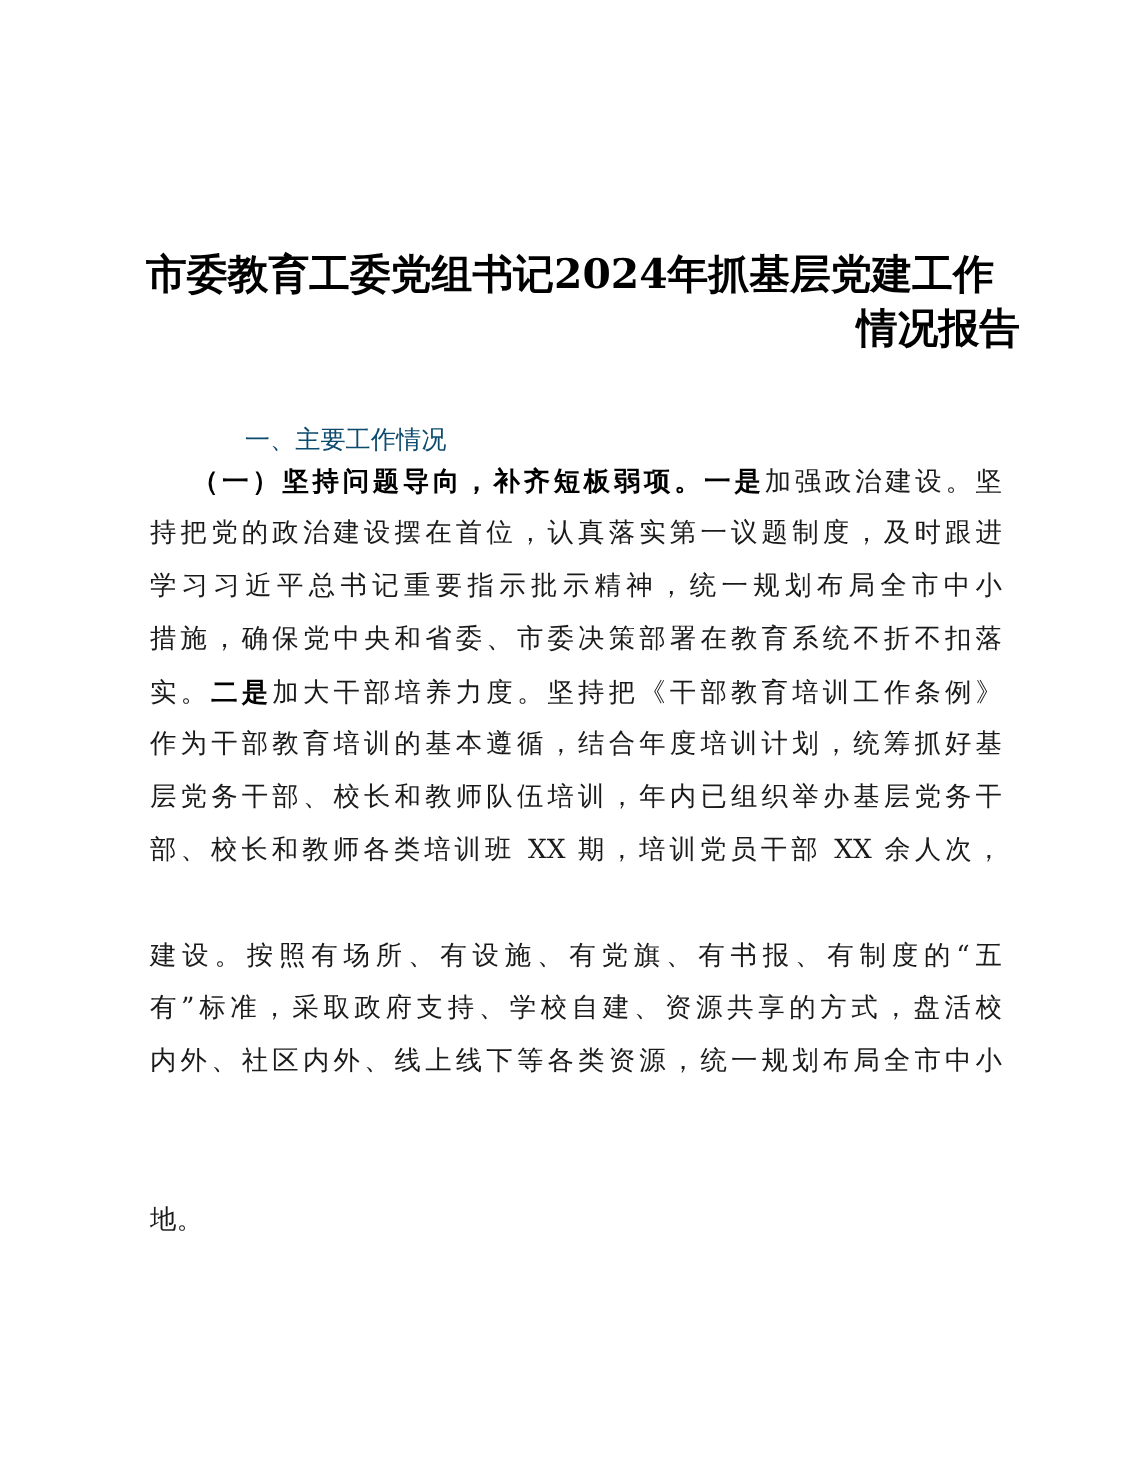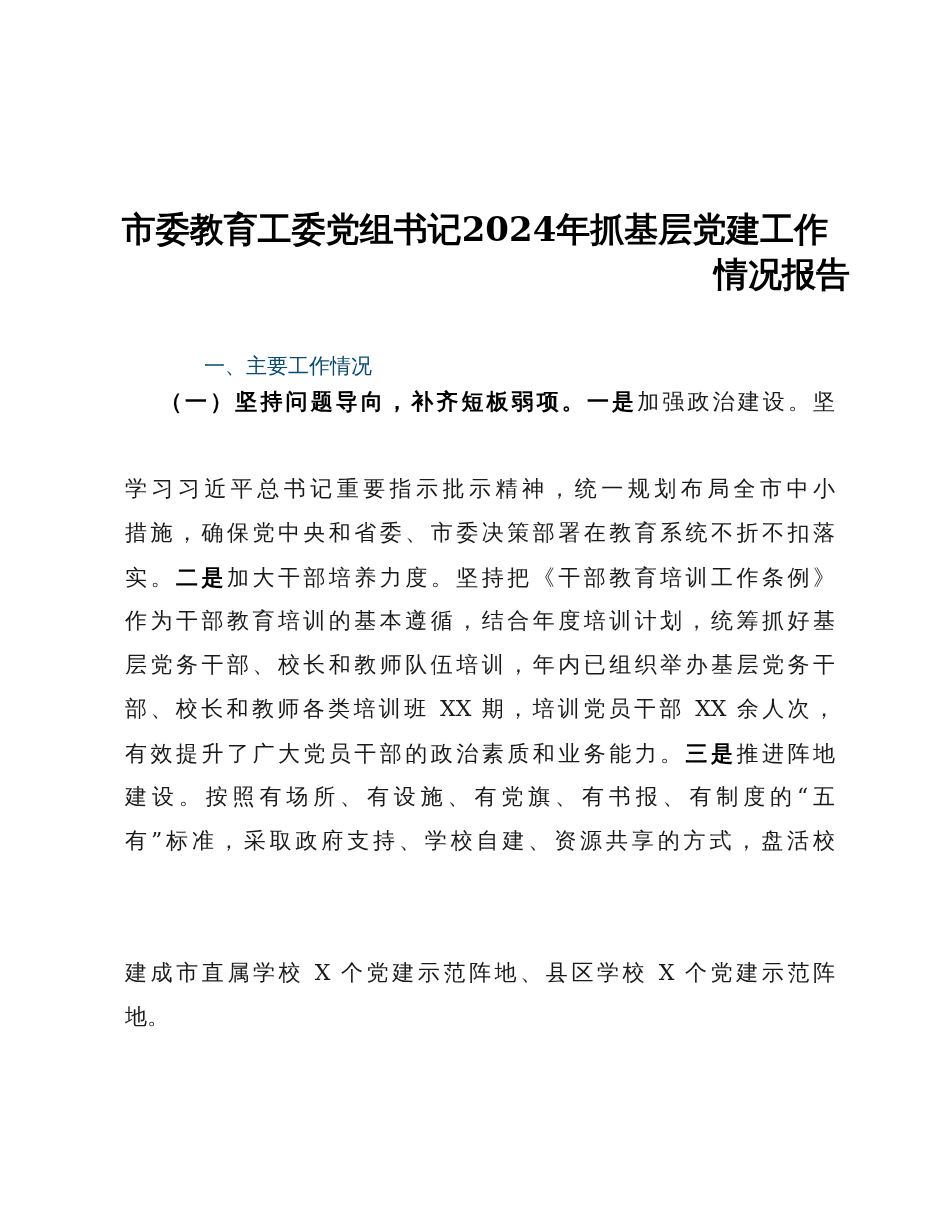--- a/index.html
+++ b/index.html
@@ -71,29 +71,29 @@
 
 <div class="page">
 
   <div class="title l1">市委教育工委党组书记2024年抓基层党建工作</div>
   <div class="title l2">情况报告</div>
 
   <div class="heading1">一、主要工作情况</div>
 
   <div class="line first" style="top:386px;"><span class="b">（一）坚持问题导向，补齐短板弱项。一是</span><span>加强政治建设。坚</span></div>
 
+  <div class="line" style="top:430px;">持把党的政治建设摆在首位，认真落实第一议题制度，及时跟进</div>
   <div class="line" style="top:474px;">学习习近平总书记重要指示批示精神，统一规划布局全市中小</div>
   <div class="line" style="top:518px;">措施，确保党中央和省委、市委决策部署在教育系统不折不扣落</div>
 
   <div class="line" style="top:562px;"><span>实。</span><span class="b">二是</span><span>加大干部培养力度。坚持把《干部教育培训工作条例》</span></div>
 
   <div class="line" style="top:606px;">作为干部教育培训的基本遵循，结合年度培训计划，统筹抓好基</div>
   <div class="line" style="top:650px;">层党务干部、校长和教师队伍培训，年内已组织举办基层党务干</div>
   <div class="line" style="top:694px;">部、校长和教师各类培训班 XX 期，培训党员干部 XX 余人次，</div>
 
-  <div class="line" style="top:738px;"><span>有效提升了广大党员干部的政治素质和业务能力。</span><span class="b">三是</span><span>推进阵地</span></div>
 
   <div class="line" style="top:826px;">有”标准，采取政府支持、学校自建、资源共享的方式，盘活校</div>
   <div class="line" style="top:782px;">建设。按照有场所、有设施、有党旗、有书报、有制度的“五</div>
-  <div class="line" style="top:958px;">建成市直属学校 X 个党建示范阵地、县区学校 X 个党建示范阵</div>
+  <div class="line" style="top:870px;">内外、社区内外、线上线下等各类资源，统一规划布局全市中小</div>
   <div class="line last" style="top:1002px;">地。</div>
 
 </div>
 
 </body></html>

